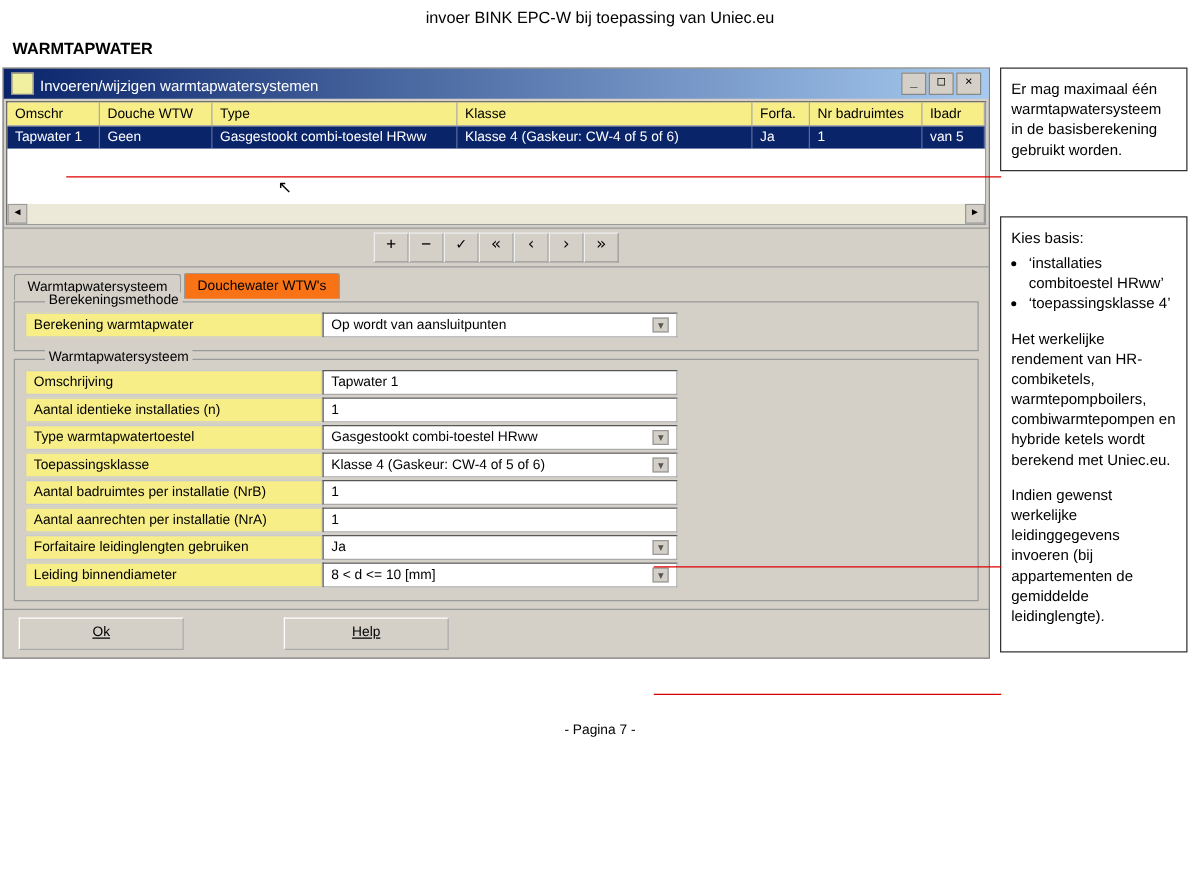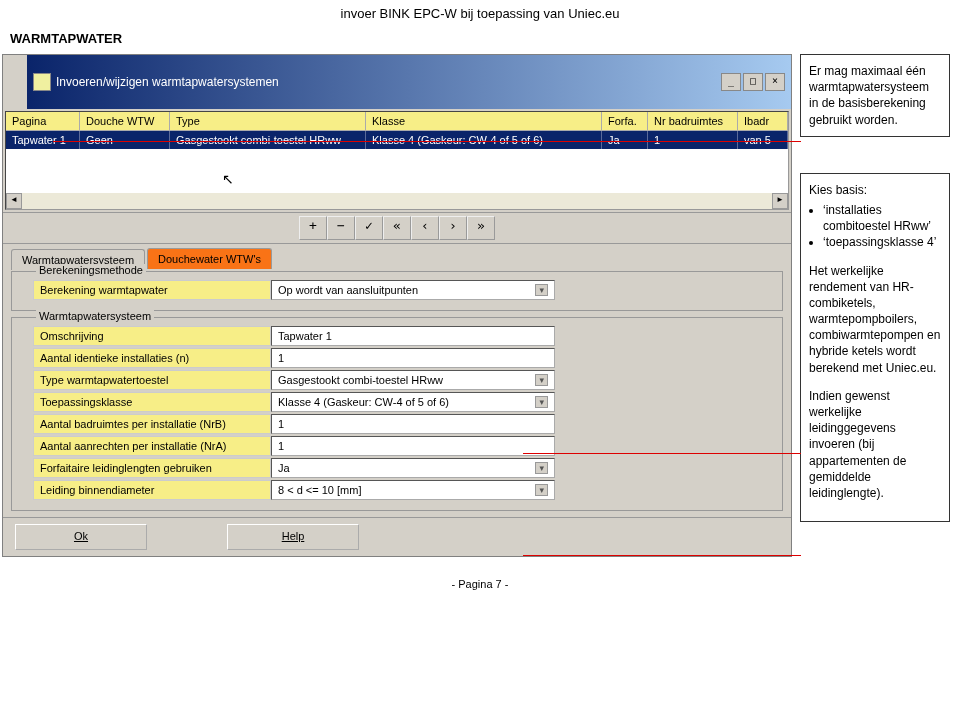--- a/index.html
+++ b/index.html
@@ -32,24 +32,23 @@
     padding: 0 10px 0 8px;
   }
   .app-window {
     border: 1px solid #808080;
     background: #d4d0c8;
   }
   .titlebar {
     background: linear-gradient(to right, #0a246a, #a6caf0);
     color: #fff;
     font-size: 12px;
-    padding: 18px 6px;
-    display: flex;
-    align-items: center;
-    margin-left: 24px;
+    padding: 3px 6px;
+    display: flex;
+    align-items: flex-end;
   }
   .titlebar .icon {
     width: 16px;
     height: 16px;
     background: #f0f0a0;
     border: 1px solid #888;
     margin-right: 5px;
   }
   .win-controls {
     margin-left: auto;
@@ -180,21 +179,20 @@
     display: flex;
     align-items: center;
     margin: 2px 0;
   }
   .field-label {
     flex: 0 0 224px;
     background: #f7ee87;
     padding: 3px 6px;
     font-size: 11px;
     border: 1px solid #ccc;
-    margin-left: 13px;
   }
   .field-value {
     flex: 0 0 270px;
     background: #fff;
     padding: 3px 6px;
     font-size: 11px;
     border: 1px inset #aaa;
     display: flex;
     align-items: center;
   }
@@ -262,21 +260,21 @@
         <span>Invoeren/wijzigen warmtapwatersystemen</span>
         <div class="win-controls">
           <div class="win-btn">_</div>
           <div class="win-btn">□</div>
           <div class="win-btn">×</div>
         </div>
       </div>
 
       <div class="table-area">
         <div class="grid-header">
-          <div class="gh w1">Pagina</div>
+          <div class="gh w1">Omschr</div>
           <div class="gh w2">Douche WTW</div>
           <div class="gh w3">Type</div>
           <div class="gh w4">Klasse</div>
           <div class="gh w5">Forfa.</div>
           <div class="gh w6">Nr badruimtes</div>
           <div class="gh w7">Ibadr</div>
         </div>
         <div class="grid-row">
           <div class="gc w1">Tapwater 1</div>
           <div class="gc w2">Geen</div>

